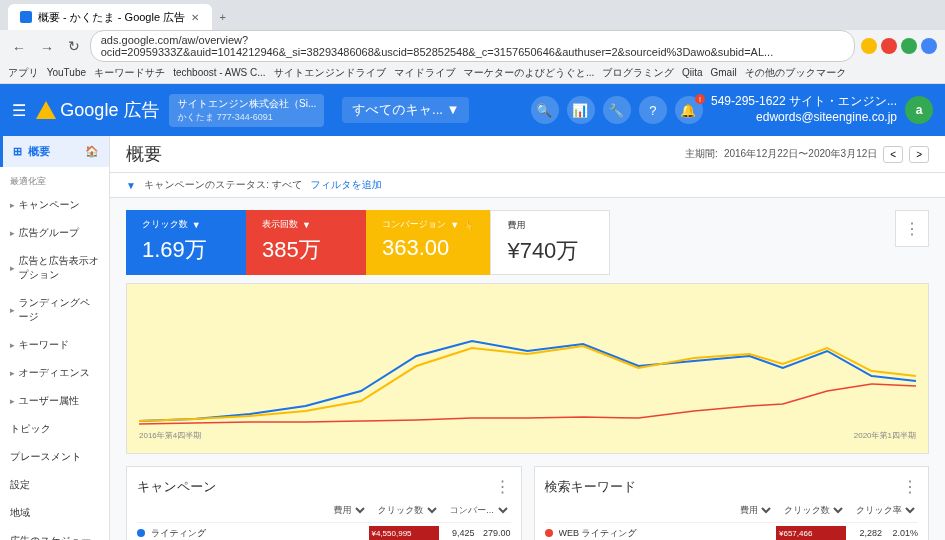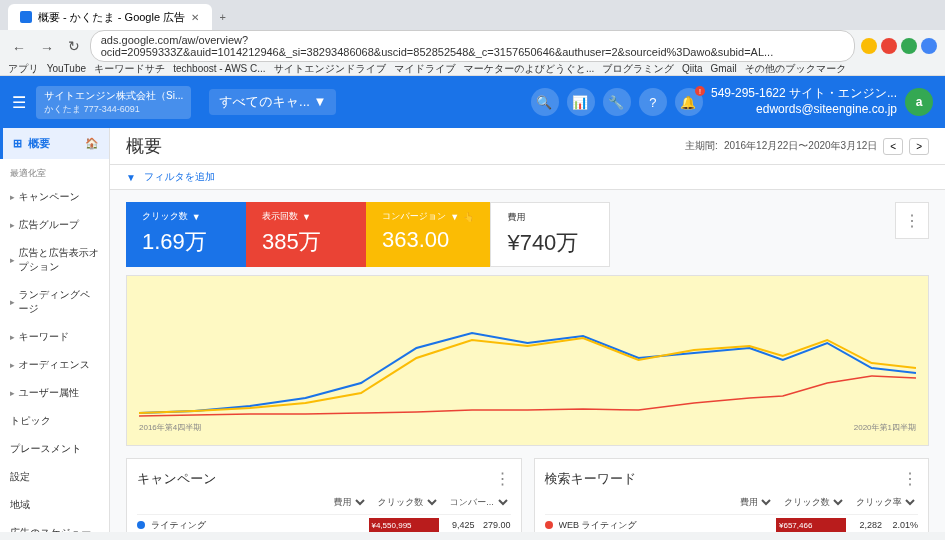--- a/index.html
+++ b/index.html
@@ -11,21 +11,21 @@
     .tab { background: white; border-radius: 6px 6px 0 0; padding: 4px 12px; font-size: 11px; display: flex; align-items: center; gap: 6px; height: 26px; }
     .tab-close { font-size: 10px; color: #666; cursor: pointer; }
     .new-tab { padding: 4px 8px; color: #666; }
     .address-bar { background: #f1f3f4; padding: 4px 8px; display: flex; align-items: center; gap: 6px; height: 32px; }
     .nav-btn { background: none; border: none; color: #555; font-size: 14px; cursor: pointer; padding: 2px 4px; }
     .url-box { flex: 1; background: white; border: 1px solid #ccc; border-radius: 14px; padding: 3px 10px; font-size: 11px; color: #333; }
     .browser-icons { display: flex; gap: 4px; align-items: center; }
     .bico { width: 16px; height: 16px; border-radius: 50%; display: inline-flex; align-items: center; justify-content: center; font-size: 9px; }
 
     
-    .bookmarks { background: #f1f3f4; padding: 2px 8px; display: flex; align-items: center; gap: 8px; height: 14px; border-bottom: 1px solid #ddd; font-size: 10px; color: #333; overflow: hidden; }
+    .bookmarks { background: #f1f3f4; padding: 2px 8px; display: flex; align-items: center; gap: 8px; height: 22px; border-bottom: 1px solid #ddd; font-size: 10px; color: #333; overflow: hidden; }
     .bm-item { cursor: pointer; white-space: nowrap; }
 
     
     .app-header { background: #1a73e8; color: white; display: flex; align-items: center; padding: 0 12px; height: 52px; gap: 10px; }
     .hamburger { font-size: 16px; cursor: pointer; }
     .google-ads-logo { display: flex; align-items: center; gap: 4px; }
     .ads-triangle { width: 0; height: 0; border-left: 10px solid transparent; border-right: 10px solid transparent; border-bottom: 18px solid #fbbc04; }
     .logo-text { font-size: 18px; font-weight: 400; color: white; }
     .account-info { background: rgba(255,255,255,0.2); border-radius: 4px; padding: 3px 8px; font-size: 10px; color: white; display: flex; flex-direction: column; min-width: 140px; }
     .campaign-selector { background: rgba(255,255,255,0.15); border-radius: 4px; padding: 4px 10px; font-size: 13px; color: white; margin-left: 8px; }
@@ -131,20 +131,24 @@
     <span class="bm-item">マーケターのよびどうぐと...</span>
     <span class="bm-item">ブログラミング</span>
     <span class="bm-item">Qiita</span>
     <span class="bm-item">Gmail</span>
     <span class="bm-item">その他のブックマーク</span>
   </div>
 </div>
 
 <div class="app-header">
   <span class="hamburger">☰</span>
+  <div class="google-ads-logo">
+    <div class="ads-triangle"></div>
+    <span class="logo-text">Google 広告</span>
+  </div>
   <div class="account-info">
     <span style="font-size:10px;">サイトエンジン株式会社（Si...</span>
     <span style="font-size:9px;opacity:0.8;">かくたま 777-344-6091</span>
   </div>
   <div class="campaign-selector">
     <span>すべてのキャ...</span>
     <span> ▼</span>
   </div>
   <div class="header-right">
     <div class="h-icon">🔍</div>
@@ -224,20 +228,21 @@
       <div class="date-range">
         <span>主期間:</span>
         <span>2016年12月22日〜2020年3月12日</span>
         <button class="date-btn">&lt;</button>
         <button class="date-btn">&gt;</button>
       </div>
     </div>
 
     <div class="filter-bar">
       <span class="filter-icon">▼</span>
+      <span class="filter-chip">キャンペーンのステータス: すべて</span>
       <span class="filter-add">フィルタを追加</span>
     </div>
 
     <div class="stats-row">
       <div class="stat-card blue">
         <div class="stat-label">
           <span>クリック数</span>
           <span class="stat-caret">▼</span>
         </div>
         <div class="stat-value">1.69万</div>

